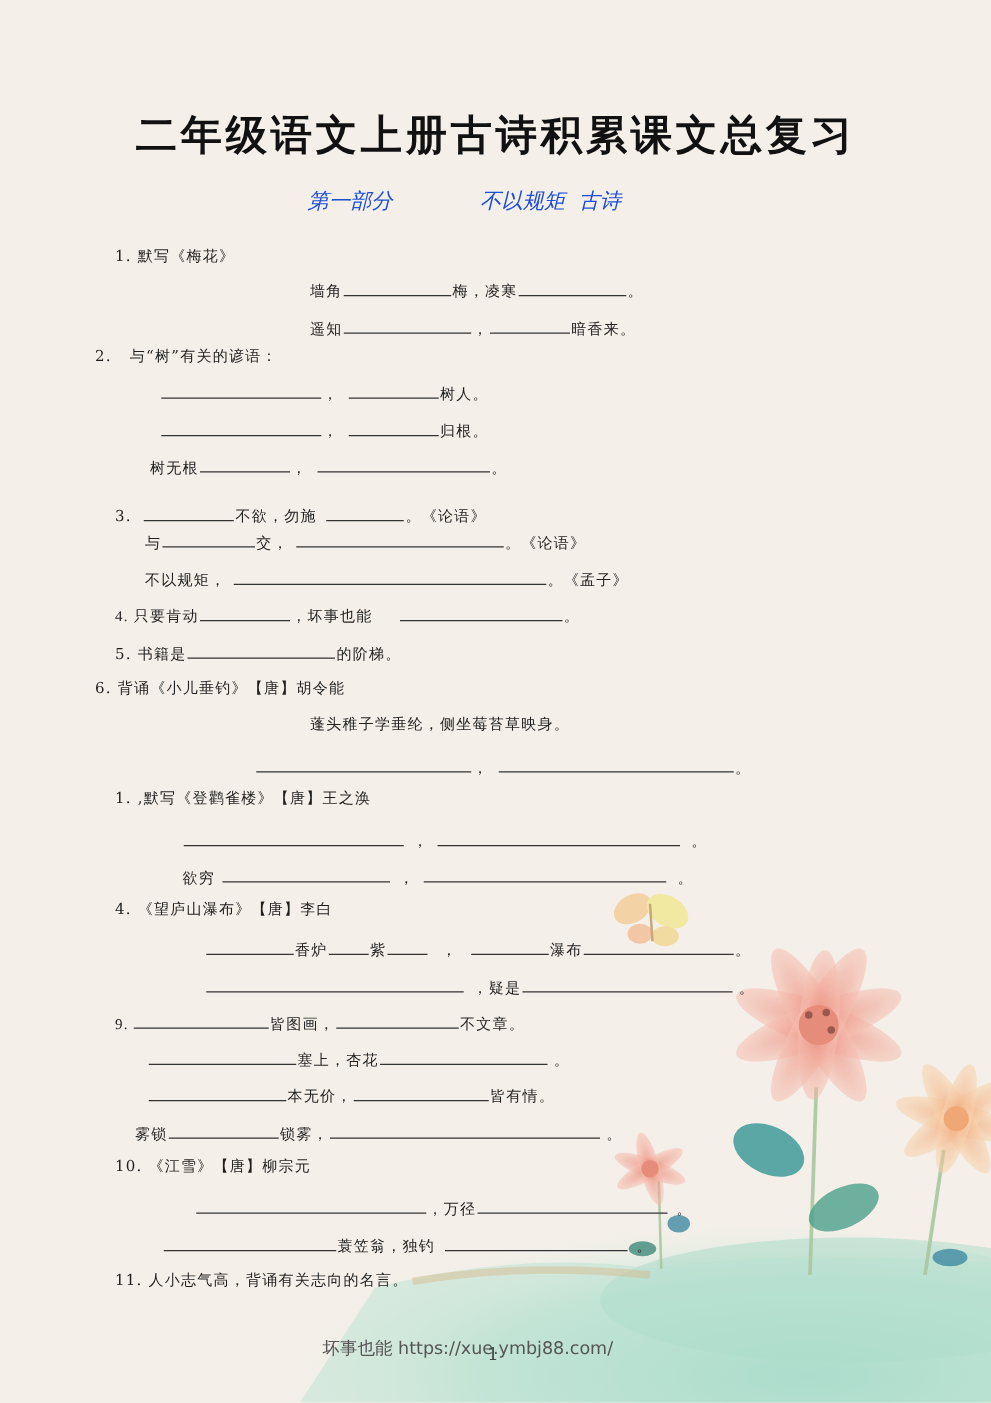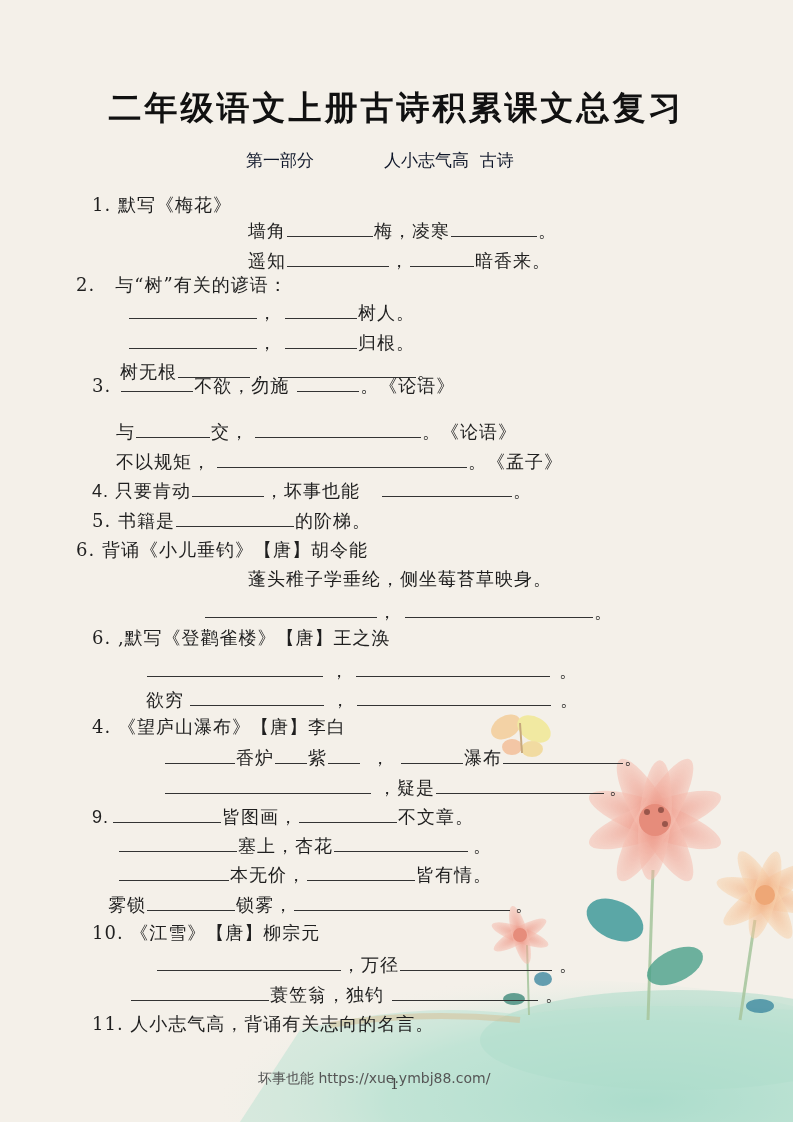--- a/index.html
+++ b/index.html
@@ -7,31 +7,31 @@
     width: 793px; height: 1122px; position: relative; overflow: hidden;
     background: #f4f0e9;
     font-family: "DejaVu Serif", "Liberation Serif", serif;
     color: #1f1f1f;
   }
   .title {
     position: absolute; left: 0; top: 86px; width: 793px; text-align: center;
     font-size: 33px; font-weight: bold; letter-spacing: 3px; color: #111;
   }
   .subtitle {
-    position: absolute; top: 149px; font-size: 17px; color: #0f172a;
+    position: absolute; top: 149px; font-size: 17px; color: #1d4ed8; font-style: italic;
   }
   .line {
-    position: absolute; font-size: 18px; line-height: 22px; white-space: nowrap;
+    position: absolute; font-size: 12px; line-height: 22px; white-space: nowrap;
     letter-spacing: 1px;
   }
   .blank {
     display: inline-block; border-bottom: 1px solid #333; height: 16px;
     vertical-align: baseline; margin: 0 1px;
   }
-  .sans { font-family: Liberation Sans, sans-serif; }
+  .sans { font-family: Liberation Serif, serif; }
   .footer {
     position: absolute; left: 258px; top: 1070px; font-size: 14px; color: #555;
     font-family: "DejaVu Sans", "Liberation Sans", sans-serif; letter-spacing: 0;
   }
   .deco { position: absolute; pointer-events: none; }
 </style>
 </head>
 <body>
 
 <svg class="deco" width="793" height="1122" style="left:0;top:0;">
@@ -105,42 +105,42 @@
     <ellipse cx="-14" cy="-8" rx="16" ry="11" fill="#f3c98f" transform="rotate(-30 -14 -8)"></ellipse>
     <ellipse cx="14" cy="-6" rx="18" ry="12" fill="#f1e78a" transform="rotate(30 14 -6)"></ellipse>
     <ellipse cx="-8" cy="12" rx="10" ry="8" fill="#f3b98f"></ellipse>
     <ellipse cx="12" cy="14" rx="11" ry="8" fill="#f1d58a"></ellipse>
     <line x1="0" y1="-12" x2="2" y2="18" stroke="#b8905a" stroke-width="2"></line>
   </g>
 </svg>
 
 <div class="title">二年级语文上册古诗积累课文总复习</div>
 <div class="subtitle" style="left:246px">第一部分</div>
-<div class="subtitle" style="left:384px;white-space:pre">人小志气高  古诗</div>
+<div class="subtitle" style="left:384px;white-space:pre">不以规矩  古诗</div>
 
 <div class="line" style="left:92px;top:194px">1. 默写《梅花》</div>
 <div class="line" style="left:248px;top:220px">
   <span>墙角</span><span class="blank" style="width:86px"></span><span>梅，凌寒</span><span class="blank" style="width:86px"></span><span>。</span>
 </div>
 <div class="line" style="left:248px;top:250px">
   <span>遥知</span><span class="blank" style="width:102px"></span><span>，</span><span class="blank" style="width:64px"></span><span>暗香来。</span>
 </div>
 
 <div class="line" style="left:76px;top:274px;white-space:pre">2.   与“树”有关的谚语：</div>
 <div class="line" style="left:128px;top:302px">
   <span class="blank" style="width:128px"></span><span>，</span><span class="blank" style="width:72px;margin-left:8px"></span><span>树人。</span>
 </div>
 <div class="line" style="left:128px;top:332px">
   <span class="blank" style="width:128px"></span><span>，</span><span class="blank" style="width:72px;margin-left:8px"></span><span>归根。</span>
 </div>
 <div class="line" style="left:120px;top:361px">
   <span>树无根</span><span class="blank" style="width:72px"></span><span>，</span><span class="blank" style="width:138px;margin-left:8px"></span><span>。</span>
 </div>
 
-<div class="line" style="left:92px;top:375px">
+<div class="line" style="left:92px;top:400px">
   <span>3.</span><span class="blank" style="width:72px;margin-left:10px"></span><span>不欲，勿施</span><span class="blank" style="width:62px;margin-left:8px"></span><span>。《论语》</span>
 </div>
 <div class="line" style="left:116px;top:421px">
   <span>与</span><span class="blank" style="width:74px"></span><span>交，</span><span class="blank" style="width:166px;margin-left:6px"></span><span>。《论语》</span>
 </div>
 <div class="line" style="left:116px;top:451px">
   <span>不以规矩，</span><span class="blank" style="width:250px;margin-left:6px"></span><span>。《孟子》</span>
 </div>
 
 <div class="line" style="left:92px;top:480px">
@@ -150,21 +150,21 @@
 <div class="line" style="left:92px;top:510px">
   <span>5. 书籍是</span><span class="blank" style="width:118px"></span><span>的阶梯。</span>
 </div>
 
 <div class="line" style="left:76px;top:539px">6. 背诵《小儿垂钓》【唐】胡令能</div>
 <div class="line" style="left:248px;top:568px">蓬头稚子学垂纶，侧坐莓苔草映身。</div>
 <div class="line" style="left:204px;top:601px">
   <span class="blank" style="width:172px"></span><span>，</span><span class="blank" style="width:188px;margin-left:8px"></span><span>。</span>
 </div>
 
-<div class="line" style="left:92px;top:627px">6. ,默写《登鹳雀楼》【唐】王之涣</div>
+<div class="line" style="left:92px;top:627px">1. ,默写《登鹳雀楼》【唐】王之涣</div>
 <div class="line" style="left:146px;top:660px">
   <span class="blank" style="width:176px"></span><span style="margin:0 6px">，</span><span class="blank" style="width:194px"></span><span style="margin-left:8px">。</span>
 </div>
 <div class="line" style="left:146px;top:689px">
   <span>欲穷</span><span class="blank" style="width:134px;margin-left:6px"></span><span style="margin:0 6px">，</span><span class="blank" style="width:194px"></span><span style="margin-left:8px">。</span>
 </div>
 
 <div class="line" style="left:92px;top:716px">4. 《望庐山瀑布》【唐】李白</div>
 <div class="line" style="left:164px;top:747px">
   <span class="blank" style="width:70px"></span><span>香炉</span><span class="blank" style="width:32px"></span><span>紫</span><span class="blank" style="width:32px"></span><span style="margin:0 10px">，</span><span class="blank" style="width:62px"></span><span>瀑布</span><span class="blank" style="width:120px"></span><span>。</span>

